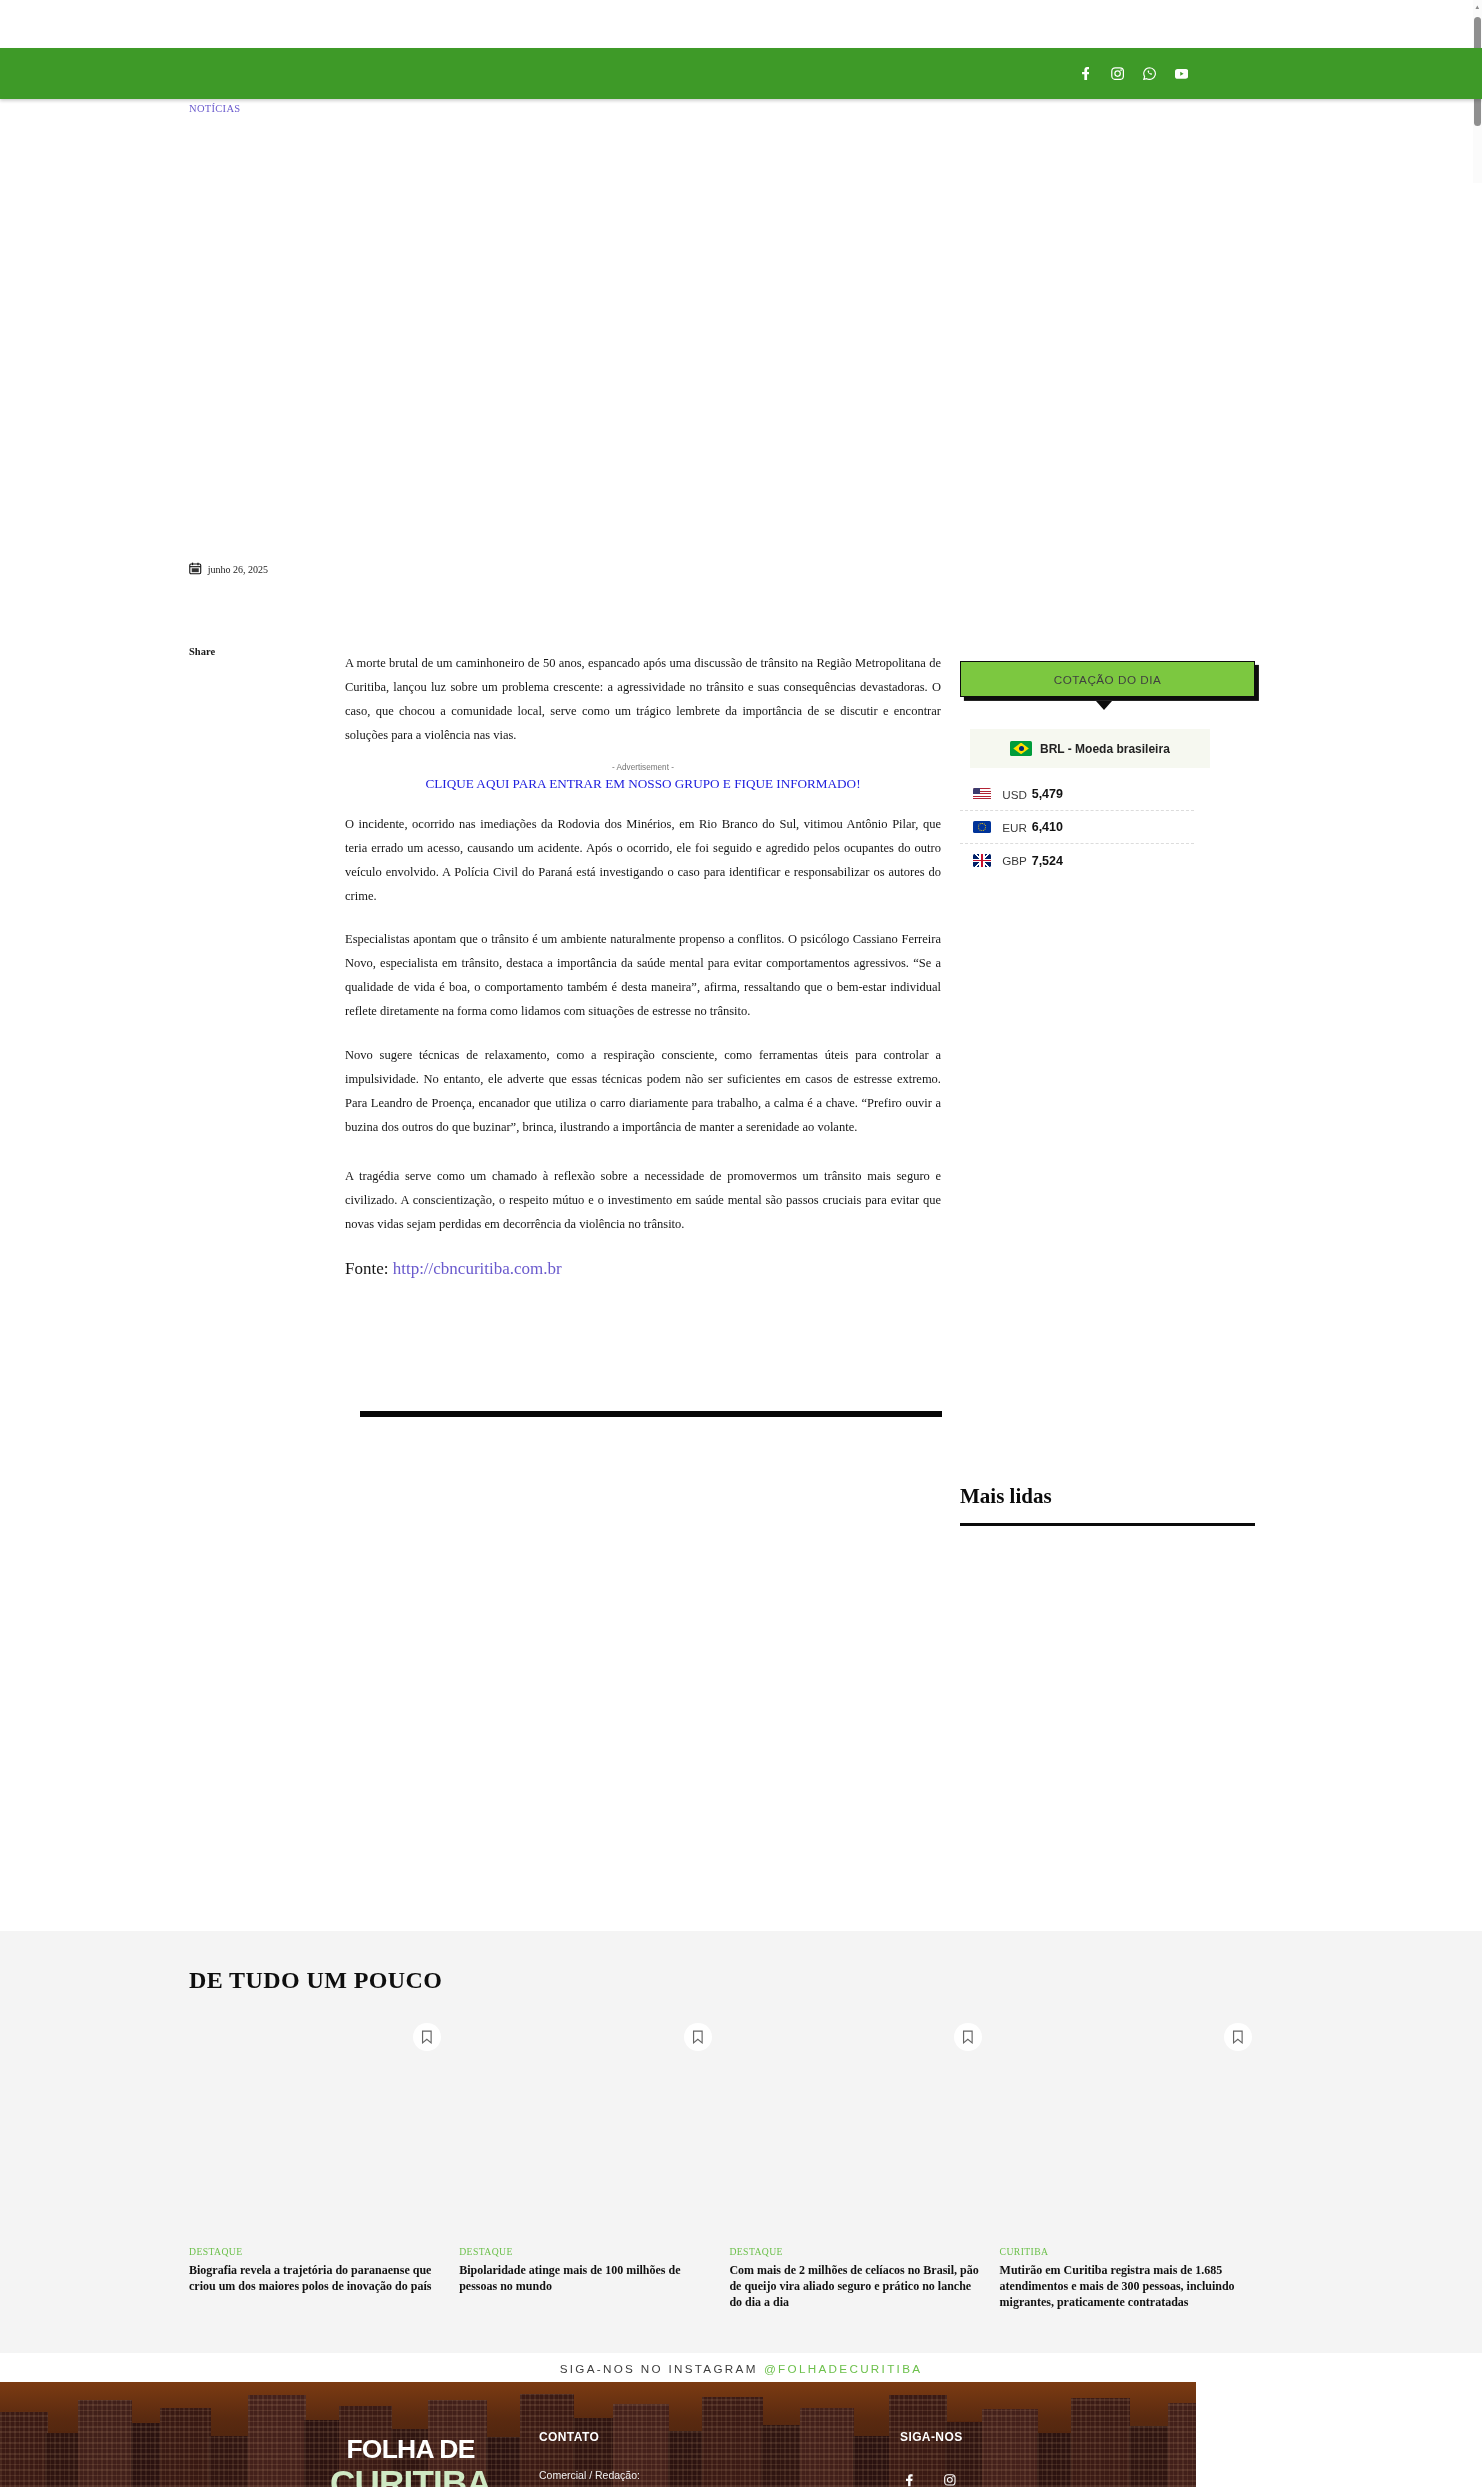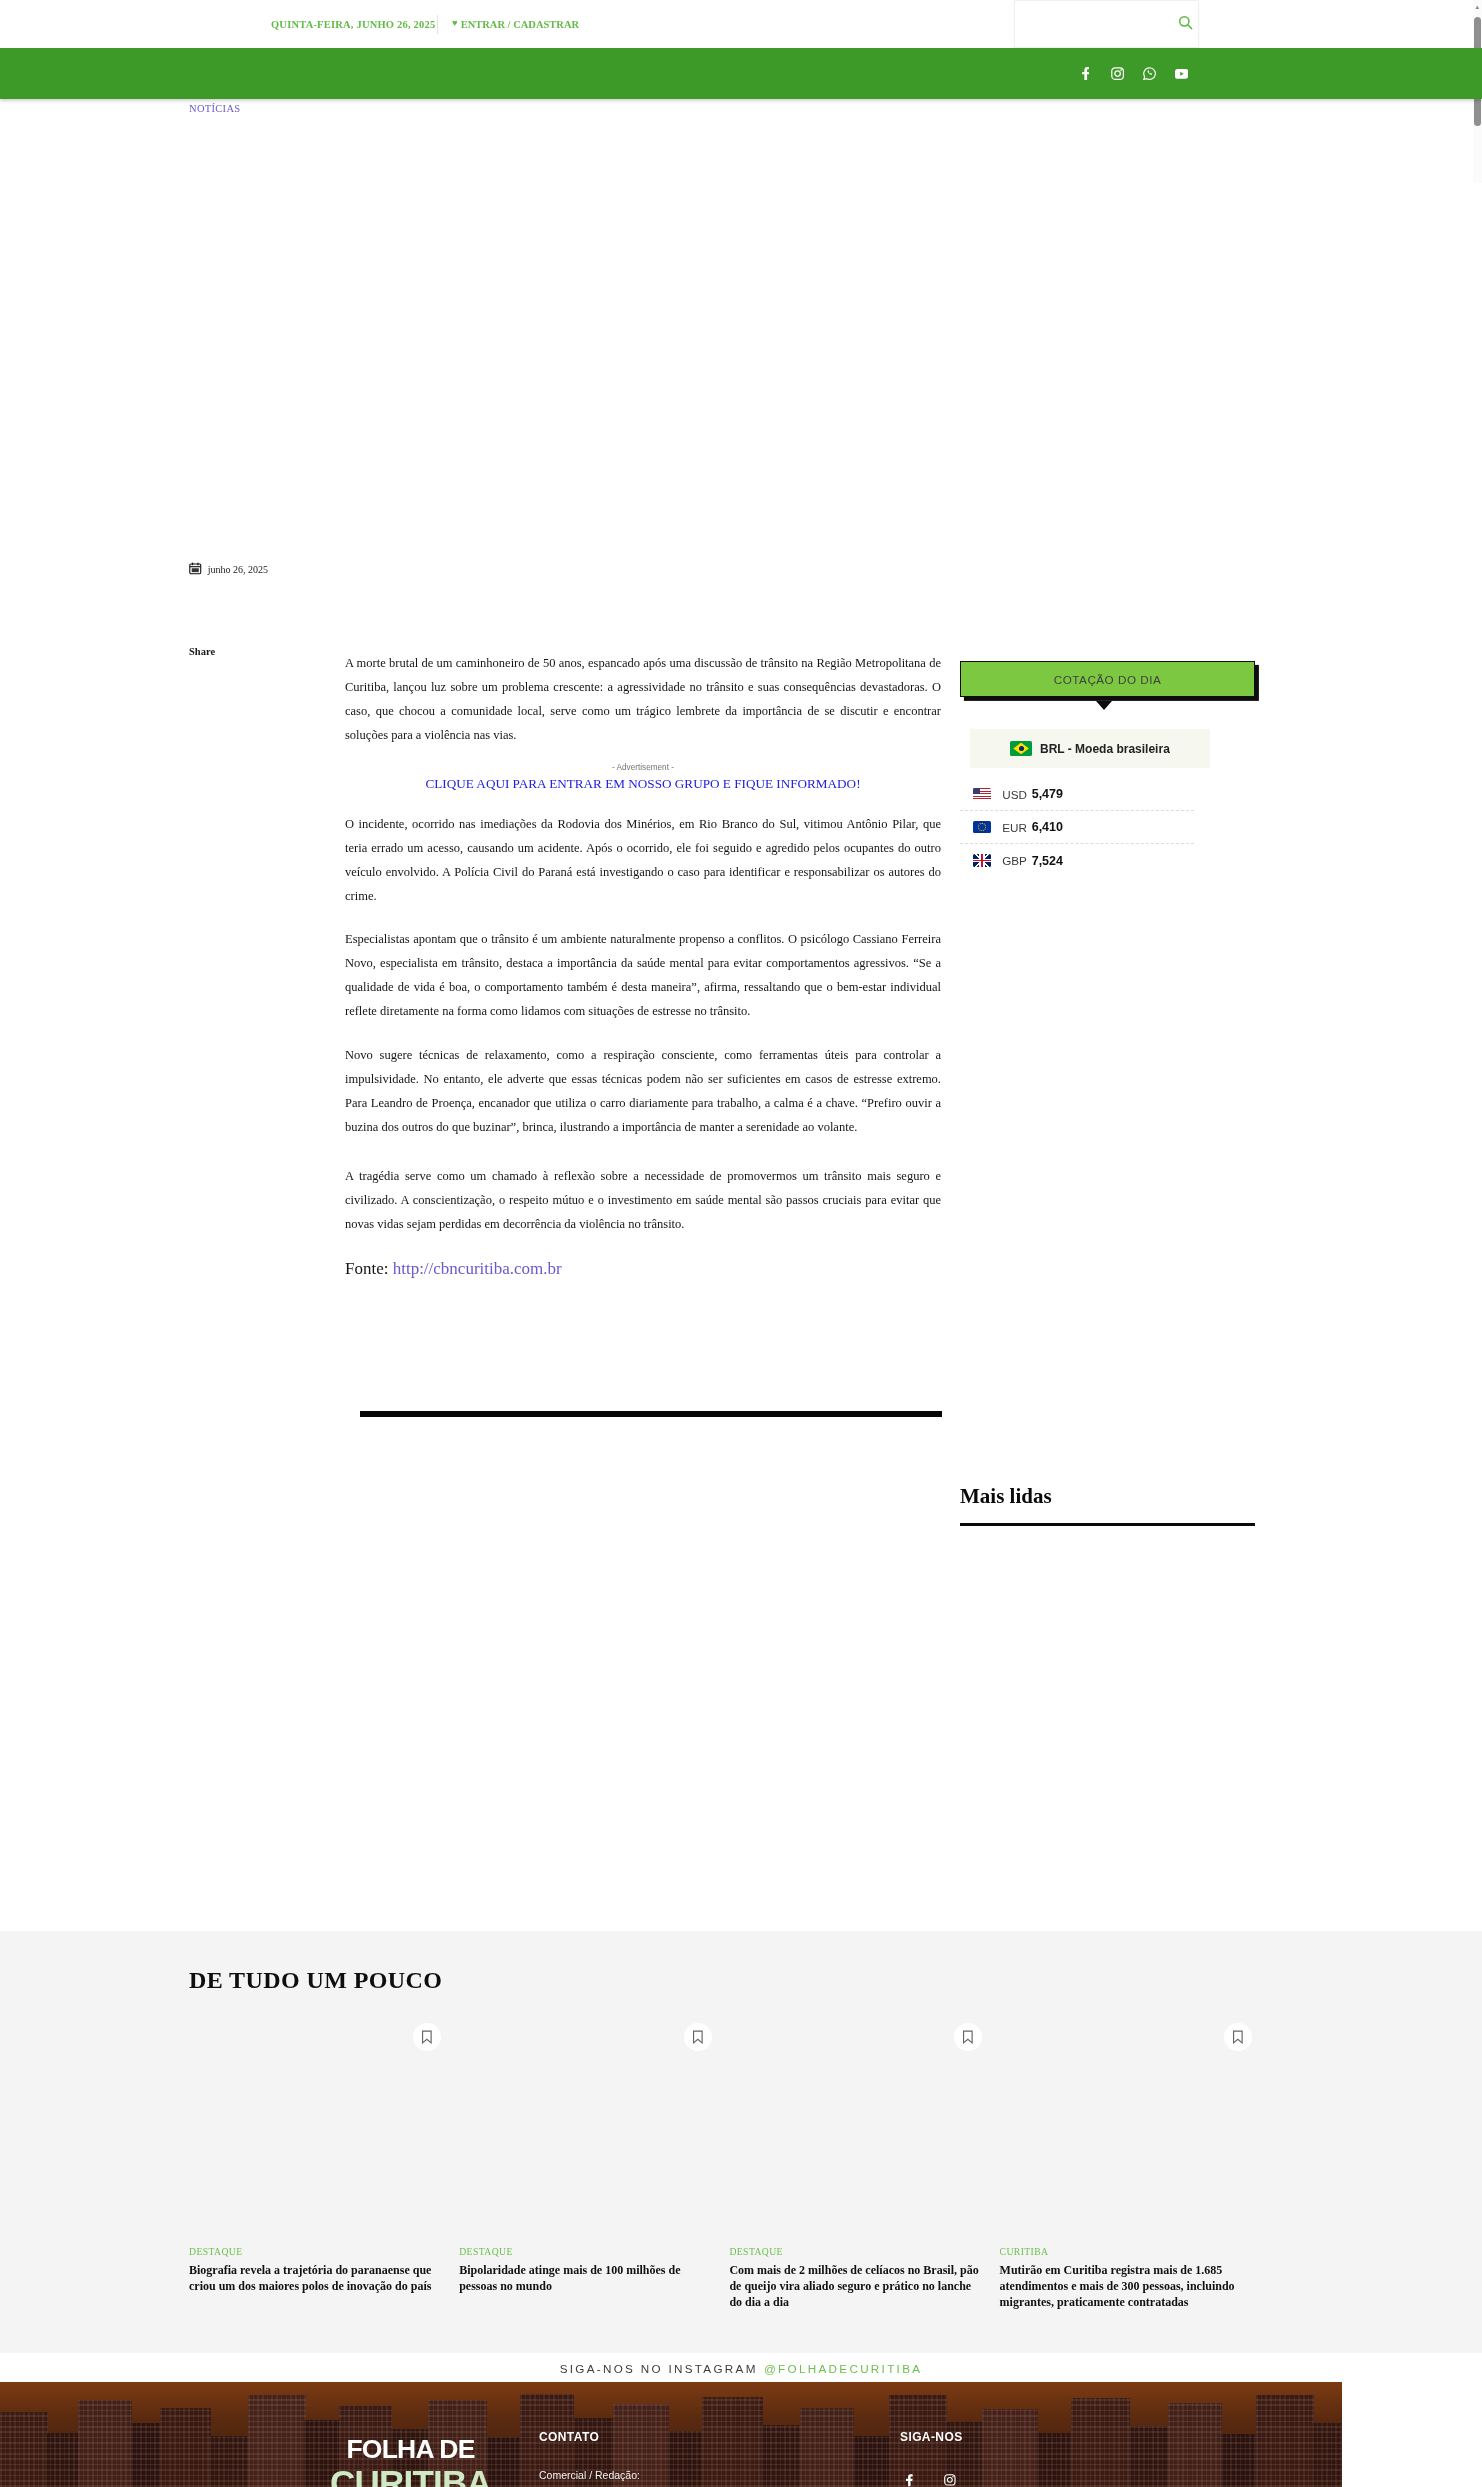--- a/index.html
+++ b/index.html
@@ -105,21 +105,21 @@
   .card-cat { margin-top:11px; font-size:9.7px; letter-spacing:0.4px; color:#6cc04b; cursor:pointer; }
   .card-title { margin-top:4.7px; font-size:12px; line-height:16.3px; font-weight:bold; color:#111; cursor:pointer; }
 
   
   .insta-strip { position:absolute; left:0; top:2353px; width:1482px; height:30px; background:#fff;
     display:flex; align-items:center; justify-content:center; gap:6.2px;
     font-family:"Liberation Sans", sans-serif; font-size:11.7px; letter-spacing:2.3px; color:#3d3d3d; }
   .insta-handle { color:#6cc04b; font-weight:normal; letter-spacing:2.3px; cursor:pointer; }
 
   
-  .footer { position:absolute; left:0; top:2382px; width:1342px; height:105px; overflow:hidden;
+  .footer { position:absolute; left:0; top:2382px; width:1196px; height:105px; overflow:hidden;
     background:linear-gradient(180deg,#7c3b12 0%, #5a2a10 35%, #3c1b0c 100%); }
   .building { position:absolute; bottom:0; }
   .bwin { background-image:
       repeating-linear-gradient(0deg, rgba(255,210,160,.10) 0 1.6px, transparent 1.6px 5.4px),
       repeating-linear-gradient(90deg, rgba(255,210,160,.08) 0 1.6px, transparent 1.6px 4.7px); }
   .footer-logo { position:absolute; left:317px; top:54px; width:187px; text-align:center;
     font-family:"Liberation Sans", sans-serif; font-weight:bold; line-height:1; }
   .footer-logo .l1 { font-size:26.5px; color:#fff; letter-spacing:-0.8px; }
   .footer-logo .l2 { font-size:35px; color:#cfe9c4; letter-spacing:-0.8px; margin-top:2.3px; }
   .footer-h { font-family:"Liberation Sans", sans-serif; font-size:12px; font-weight:bold; color:#fff;
@@ -129,39 +129,20 @@
   .footer-contact-2 { position:absolute; left:539px; top:104px; font-family:"Liberation Sans", sans-serif;
     font-size:10.5px; color:#f2f2f2; cursor:pointer; }
   .footer-social { position:absolute; left:903px; top:92px; display:flex; gap:28px; }
   .fsoc { width:12.5px; height:12.5px; display:flex; align-items:center; justify-content:center; cursor:pointer; }
 </style>
 </head>
 <body>
 
 <div class="page">
 
-  <div class="topbar">
-    <div class="topbar-date">QUINTA-FEIRA, JUNHO 26, 2025</div>
-    <div class="topbar-sep"></div>
-    <a class="topbar-login">
-      <span class="heart">♥</span>
-      <span>ENTRAR / CADASTRAR</span>
-    </a>
-    <div class="searchbox">
-      <input type="text" value="" style="">
-      <button class="search-btn">
-        <span>
-          <svg width="17" height="17" viewBox="0 0 22 22">
-              <circle cx="9.5" cy="9.5" r="6" fill="none" stroke="#5cb845" stroke-width="2"></circle>
-              <line x1="14" y1="14" x2="19" y2="19" stroke="#5cb845" stroke-width="2" stroke-linecap="round"></line>
-            </svg>
-        </span>
-      </button>
-    </div>
-  </div>
 
   <div class="scrollbar">
     <div class="scroll-arrow">▲</div>
     <div class="scroll-thumb"></div>
   </div>
 
   <div class="navbar">
     <div class="nav-social">
       <span class="social-ic">
         <svg width="7.8" height="13.2" viewBox="0 0 10 17">

